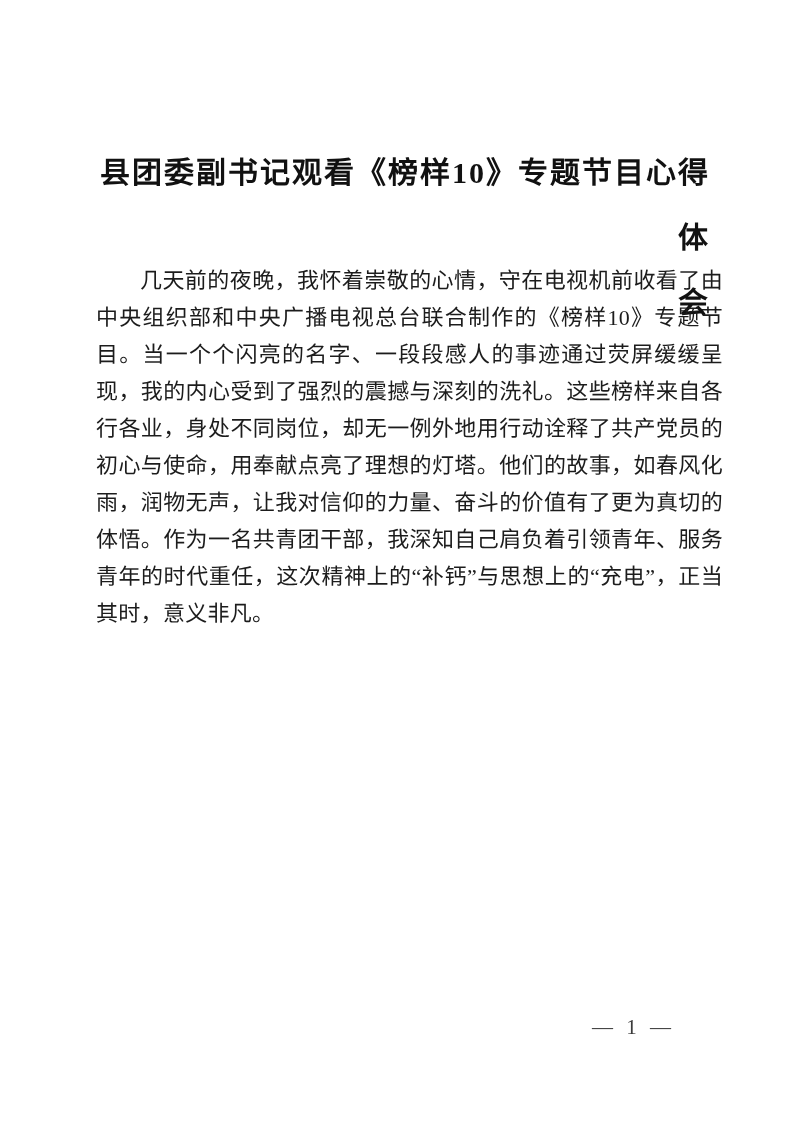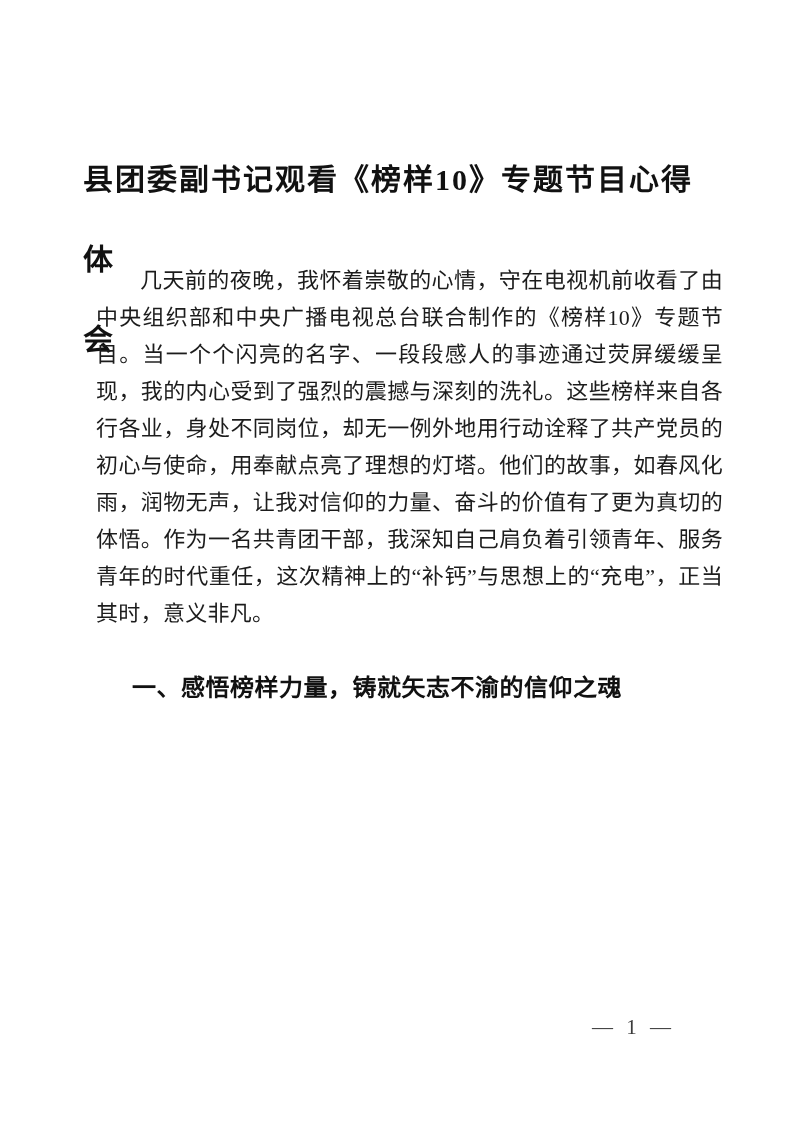--- a/index.html
+++ b/index.html
@@ -15,24 +15,24 @@
     color: #1c1c1c;
     font-family: "Liberation Serif", "DejaVu Serif", serif;
     overflow: hidden;
   }
   .doc-title {
     position: absolute;
     top: 140px;
     left: 83px;
     width: 627px;
     margin: 0;
-    text-align: left;
+    text-align: right;
     font-family: cursive;
     font-size: 30px;
-    line-height: 80px;
+    line-height: 65px;
     font-weight: 600;
     letter-spacing: 2px;
     color: #111111;
   }
   .body-para {
     position: absolute;
     left: 96px;
     width: 627px;
     margin: 0;
     font-size: 22px;
@@ -74,18 +74,17 @@
 
 <div class="page">
 
   <h1 class="doc-title">
     <div>县团委副书记观看《榜样10》专题节目心得体</div>
     <div>会</div>
   </h1>
 
   <p class="body-para" id="intro-para">几天前的夜晚，我怀着崇敬的心情，守在电视机前收看了由中央组织部和中央广播电视总台联合制作的《榜样10》专题节目。当一个个闪亮的名字、一段段感人的事迹通过荧屏缓缓呈现，我的内心受到了强烈的震撼与深刻的洗礼。这些榜样来自各行各业，身处不同岗位，却无一例外地用行动诠释了共产党员的初心与使命，用奉献点亮了理想的灯塔。他们的故事，如春风化雨，润物无声，让我对信仰的力量、奋斗的价值有了更为真切的体悟。作为一名共青团干部，我深知自己肩负着引领青年、服务青年的时代重任，这次精神上的“补钙”与思想上的“充电”，正当其时，意义非凡。</p>
 
-  <h2 class="section-heading">一、感悟榜样力量，铸就矢志不渝的信仰之魂</h2>
 
 
   <div class="page-number">— 1 —</div>
 
 </div>
 
 </body></html>

